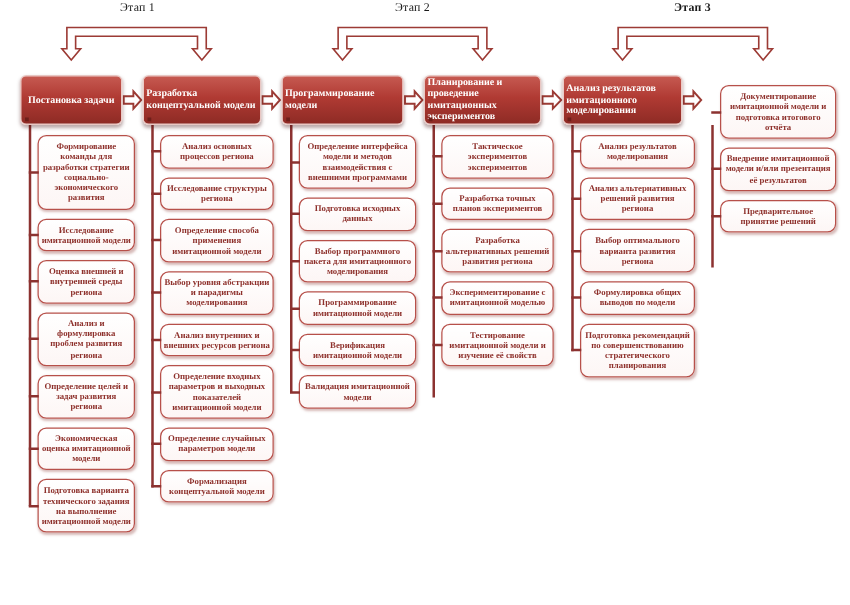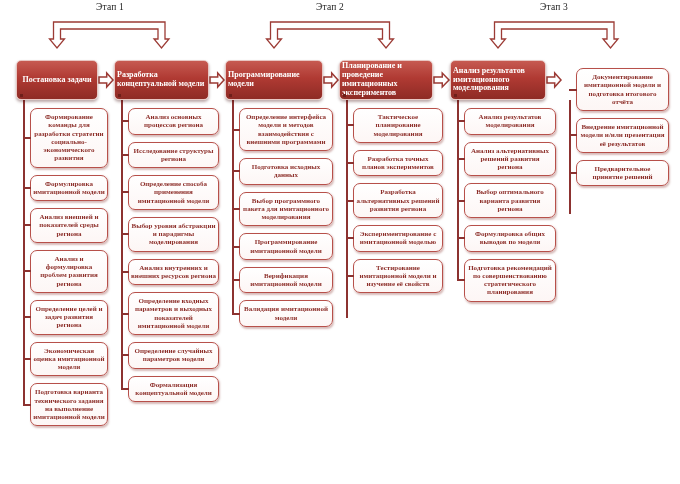--- a/index.html
+++ b/index.html
@@ -46,41 +46,41 @@
     content:'';position:absolute;left:-8px;top:calc(50% - 1px);width:8px;height:2px;background:#8c3230;
   }
 </style>
 </head>
 <body>
 
 <div class="canvas">
 
   <div class="stage-label" style="left:70px;text-align:center;">Этап 1</div>
   <div class="stage-label" style="left:290px;">Этап 2</div>
-  <div class="stage-label" style="left:514px;">Этап 3</div>
+  <div class="stage-label" style="left:514px;font-weight:bold;">Этап 3</div>
 
   <svg id="overlay" width="680" height="110" viewBox="0 0 680 110">
       <path d="M 53.5 22 H 165 V 39 H 169 L 161.5 48 L 154 39 H 158 V 29 H 60.5 V 39 H 64.5 L 57 48 L 49.5 39 H 53.5 Z" fill="#ffffff" stroke="#9c3b35" stroke-width="1.3"></path>
       <path d="M 270.5 22 H 389.5 V 39 H 393.5 L 386 48 L 378.5 39 H 382.5 V 29 H 277.5 V 39 H 281.5 L 274 48 L 266.5 39 H 270.5 Z" fill="#ffffff" stroke="#9c3b35" stroke-width="1.3"></path>
       <path d="M 494.5 22 H 614 V 39 H 618 L 610.5 48 L 603 39 H 607 V 29 H 501.5 V 39 H 505.5 L 498 48 L 490.5 39 H 494.5 Z" fill="#ffffff" stroke="#9c3b35" stroke-width="1.3"></path>
       <path d="M 99 77 H 106.7 V 73 L 113 80 L 106.7 87 V 83 H 99 Z" fill="#ffffff" stroke="#9c3b35" stroke-width="1.5"></path>
       <path d="M 210 77 H 217.7 V 73 L 224 80 L 217.7 87 V 83 H 210 Z" fill="#ffffff" stroke="#9c3b35" stroke-width="1.5"></path>
       <path d="M 324 77 H 331.7 V 73 L 338 80 L 331.7 87 V 83 H 324 Z" fill="#ffffff" stroke="#9c3b35" stroke-width="1.5"></path>
       <path d="M 434 77 H 442.25 V 73 L 449 80 L 442.25 87 V 83 H 434 Z" fill="#ffffff" stroke="#9c3b35" stroke-width="1.5"></path>
       <path d="M 547 77 H 554.7 V 73 L 561 80 L 554.7 87 V 83 H 547 Z" fill="#ffffff" stroke="#9c3b35" stroke-width="1.5"></path>
     </svg>
 
   <div id="columns">
     <div class="column" style="left: 16px; width: 82px;">
       <div class="header-box">Постановка задачи</div>
       <div class="trunk" style="height: 304.5px;"></div>
       <div class="boxes">
           <div class="sub-box">Формирование команды для разработки стратегии социально-экономического развития</div>
-          <div class="sub-box">Формулировка имитационной модели</div>
-          <div class="sub-box">Анализ внешней и показателей среды региона</div>
+          <div class="sub-box">Исследование имитационной модели</div>
+          <div class="sub-box">Оценка внешней и внутренней среды региона</div>
           <div class="sub-box">Анализ и формулировка проблем развития региона</div>
           <div class="sub-box">Определение целей и задач развития региона</div>
           <div class="sub-box">Экономическая оценка имитационной модели</div>
           <div class="sub-box">Подготовка варианта технического задания на выполнение имитационной модели</div>
         </div>
     </div>
 
     <div class="column" style="left: 114px; width: 95px;">
       <div class="header-box">Разработка концептуальной модели</div>
       <div class="trunk" style="height: 289.5px;"></div>
@@ -106,21 +106,21 @@
           <div class="sub-box">Программирование имитационной модели</div>
           <div class="sub-box">Верификация имитационной модели</div>
           <div class="sub-box">Валидация имитационной модели</div>
         </div>
     </div>
 
     <div class="column" style="left: 339px; width: 94px;">
       <div class="header-box">Планирование и проведение имитационных экспериментов</div>
       <div class="trunk" style="height: 217.5px;"></div>
       <div class="boxes">
-          <div class="sub-box">Тактическое планирование моделирования</div>
+          <div class="sub-box">Тактическое экспериментов экспериментов</div>
           <div class="sub-box">Разработка точных планов экспериментов</div>
           <div class="sub-box">Разработка альтернативных решений развития региона</div>
           <div class="sub-box">Экспериментирование с имитационной моделью</div>
           <div class="sub-box">Тестирование имитационной модели и изучение её свойств</div>
         </div>
     </div>
 
     <div class="column" style="left: 450px; width: 96px;">
       <div class="header-box">Анализ результатов имитационного моделирования</div>
       <div class="trunk" style="height: 180.5px;"></div>

